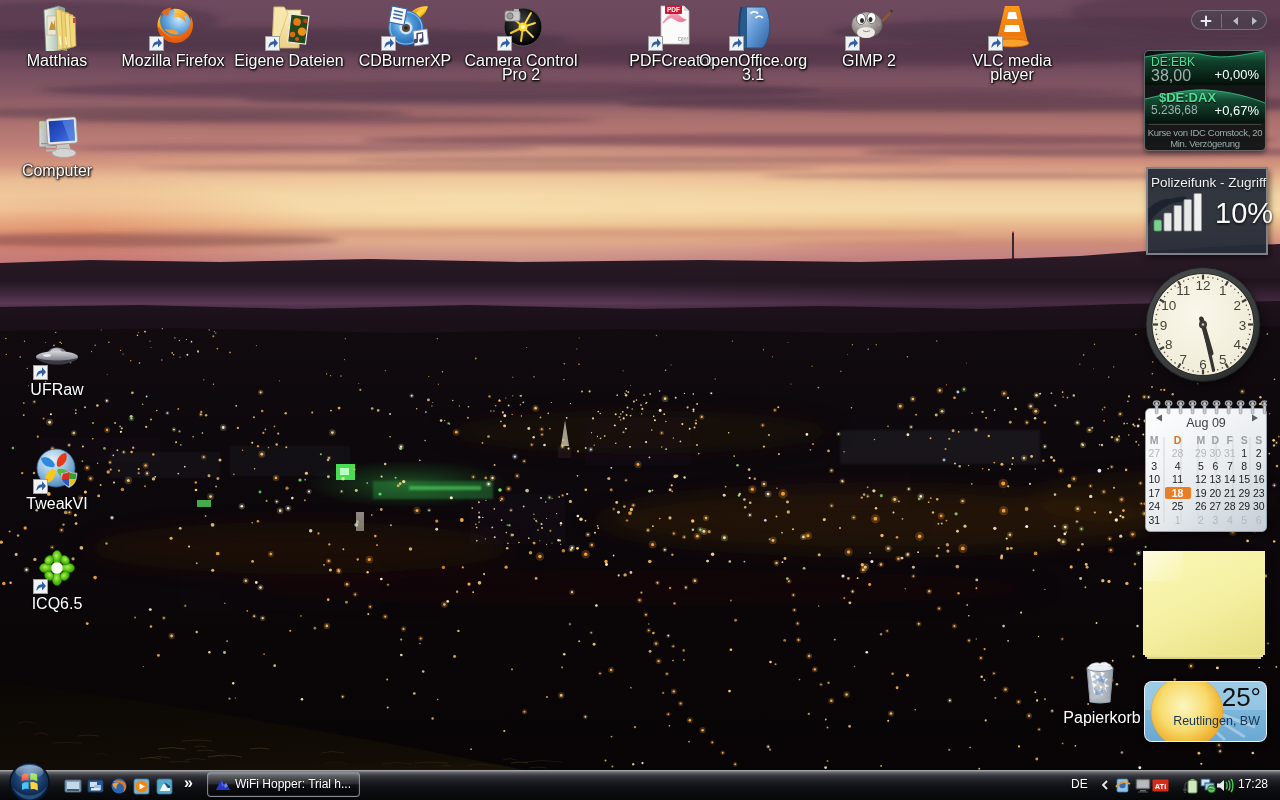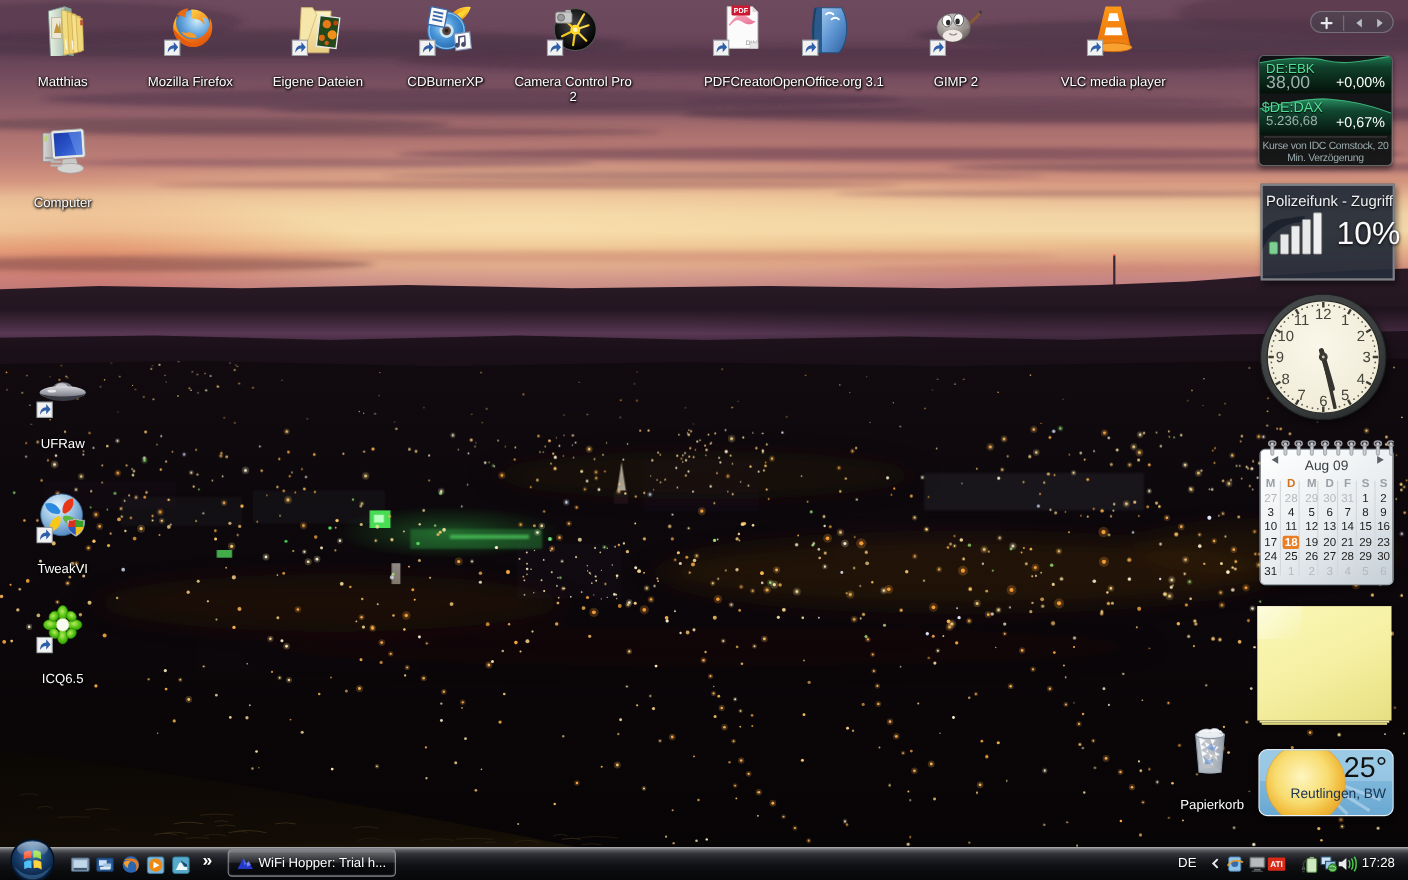--- a/index.html
+++ b/index.html
@@ -1,19 +1,19 @@
 <!DOCTYPE html>
 <html><head><meta charset="utf-8"><style>
 *{margin:0;padding:0;box-sizing:border-box}
 html,body{width:1280px;height:800px;overflow:hidden;font-family:"Liberation Sans",sans-serif}
 #desk{position:relative;width:1280px;height:800px;background:#0d090c;overflow:hidden}
 #wall{position:absolute;left:0;top:0}
 .ic{position:absolute;width:116px;text-align:center;color:#fff}
 .ic svg{display:block;margin:0 auto}
-.lbl{font-size:12px;line-height:14px;margin-top:16px;text-shadow:0 0 2px #000,0 1px 3px #000,1px 1px 2px rgba(0,0,0,.9)}
+.lbl{font-size:16px;line-height:14px;margin-top:3px;text-shadow:0 0 2px #000,0 1px 3px #000,1px 1px 2px rgba(0,0,0,.9)}
 .gad{position:absolute}
 #taskbar{position:absolute;left:0;top:770px;width:1280px;height:30px;
  background:linear-gradient(#b7b9bc 0,#8a8c91 1px,#585a60 3px,#33353a 6px,#1d1f24 11px,#101114 17px,#0a0b0d 23px,#060708 30px)}
 #orb{position:absolute;left:9px;top:762px;width:41px;height:41px}
 .qli{position:absolute;top:778px}
 #taskbtn{position:absolute;left:207px;top:772px;width:153px;height:25px;border:1px solid rgba(155,160,166,0.8);border-radius:4px;
  background:linear-gradient(rgba(255,255,255,.26),rgba(255,255,255,.09) 46%,rgba(10,10,15,.3) 52%,rgba(0,0,0,.3));
  box-shadow:inset 0 0 2px rgba(255,255,255,.25);color:#fff;font-size:12px;line-height:23px;text-align:left;
  padding-left:27px;white-space:nowrap;text-shadow:0 1px 2px #000}
 .trayico{position:absolute;top:778px}
@@ -2047,21 +2047,21 @@
 <path d="M0,6 C20,2 45,0 60,4 C80,9 100,3 120,0" fill="none" stroke="#46c488" stroke-width="1" opacity="0.8"></path>
 <g transform="translate(0,36)">
 <path d="M0,12 C25,6 45,2 62,3 C85,4.5 105,10 120,16 L120,36 L0,36 Z" fill="url(#stw2)"></path>
 <path d="M0,12 C25,6 45,2 62,3 C85,4.5 105,10 120,16" fill="none" stroke="#46c488" stroke-width="1" opacity="0.8"></path>
 </g>
 <rect x="4" y="73" width="112" height="1" fill="rgba(255,255,255,0.18)"></rect>
 </svg>
 <div style="position:absolute;left:6px;top:4px;font-size:12px;font-weight:normal;color:#4fe096;text-shadow:0 1px 1px #000">DE:EBK</div>
 <div style="position:absolute;left:6px;top:16px;font-size:16px;color:#9fb0ae">38,00</div>
 <div style="position:absolute;right:6px;top:16px;font-size:13px;color:#fff">+0,00%</div>
-<div style="position:absolute;left:2px;top:39px;font-size:13px;font-weight:normal;color:#4fe096;text-shadow:0 1px 1px #000">$DE:DAX</div>
+<div style="position:absolute;left:14px;top:39px;font-size:13px;font-weight:bold;color:#4fe096;text-shadow:0 1px 1px #000">$DE:DAX</div>
 <div style="position:absolute;left:6px;top:52px;font-size:12px;color:#9fb0ae">5.236,68</div>
 <div style="position:absolute;right:6px;top:52px;font-size:13px;color:#fff">+0,67%</div>
 <div style="position:absolute;left:0;top:76px;width:100%;text-align:center;font-size:9.5px;letter-spacing:-0.3px;line-height:11px;color:#9aacae">Kurse von IDC Comstock, 20<br>Min. Verzögerung</div>
 </div>
 
 <div class="gad" style="left:1146px;top:167px;width:122px;height:88px;background:rgba(36,44,56,0.94);border:2px solid rgba(150,150,155,0.8);box-shadow:2px 3px 6px rgba(0,0,0,0.5)">
 <svg width="118" height="70" viewBox="0 0 118 70" style="position:absolute;left:0;top:0">
 <g stroke="#1b222e" stroke-width="5" fill="none" opacity="0.9">
 <path d="M-6,62 A30,30 0 0 1 24,32"></path>
 <path d="M-6,74 A44,44 0 0 1 38,30"></path>
@@ -2263,21 +2263,21 @@
               <td style="color:#1c1c1c">10</td>
               <td style="color:#1c1c1c">11</td>
               <td style="color:#1c1c1c">12</td>
               <td style="color:#1c1c1c">13</td>
               <td style="color:#1c1c1c">14</td>
               <td style="color:#1c1c1c">15</td>
               <td style="color:#1c1c1c">16</td>
             </tr>
             <tr style="height:13.4px">
               <td style="color:#1c1c1c">17</td>
-              <td><span style="display:inline-block;width:15px;background:#ea7e24;color:#fff;border-radius:2px;font-weight:bold">18</span></td>
+              <td><span style="display:inline-block;width:26px;background:#ea7e24;color:#fff;border-radius:2px;font-weight:bold">18</span></td>
               <td style="color:#1c1c1c">19</td>
               <td style="color:#1c1c1c">20</td>
               <td style="color:#1c1c1c">21</td>
               <td style="color:#1c1c1c">29</td>
               <td style="color:#1c1c1c">23</td>
             </tr>
             <tr style="height:13.4px">
               <td style="color:#1c1c1c">24</td>
               <td style="color:#1c1c1c">25</td>
               <td style="color:#1c1c1c">26</td>

